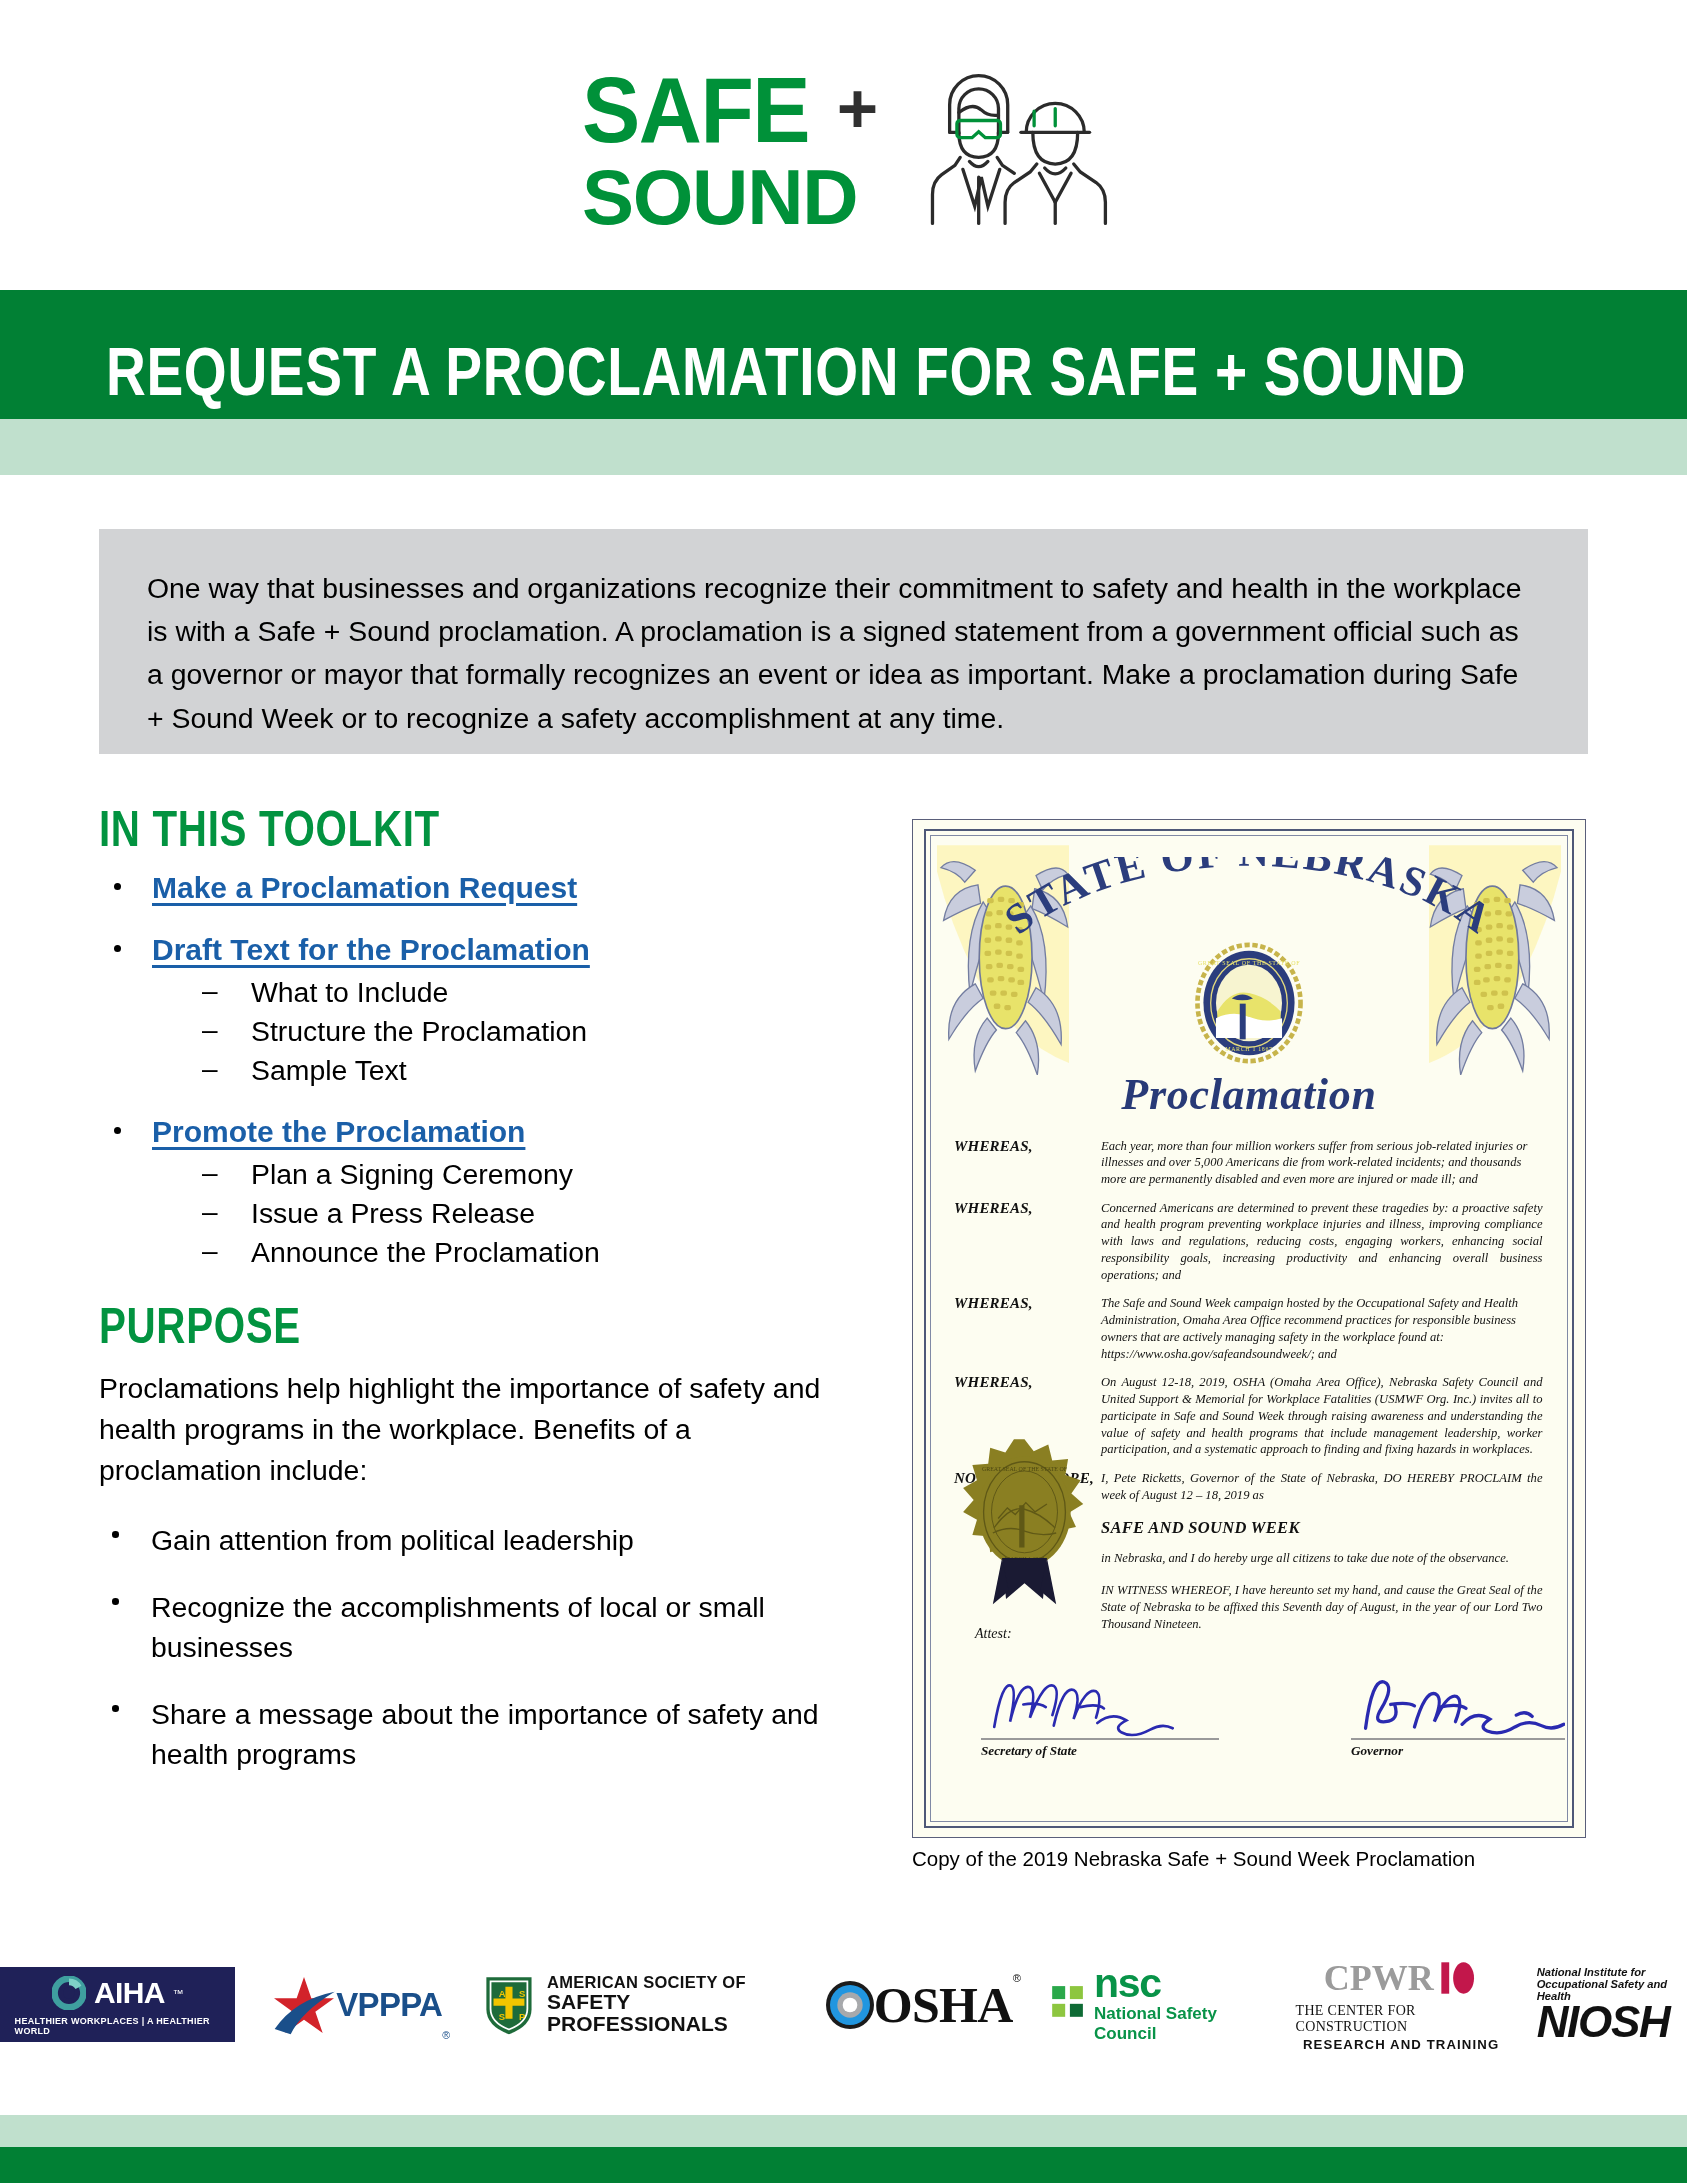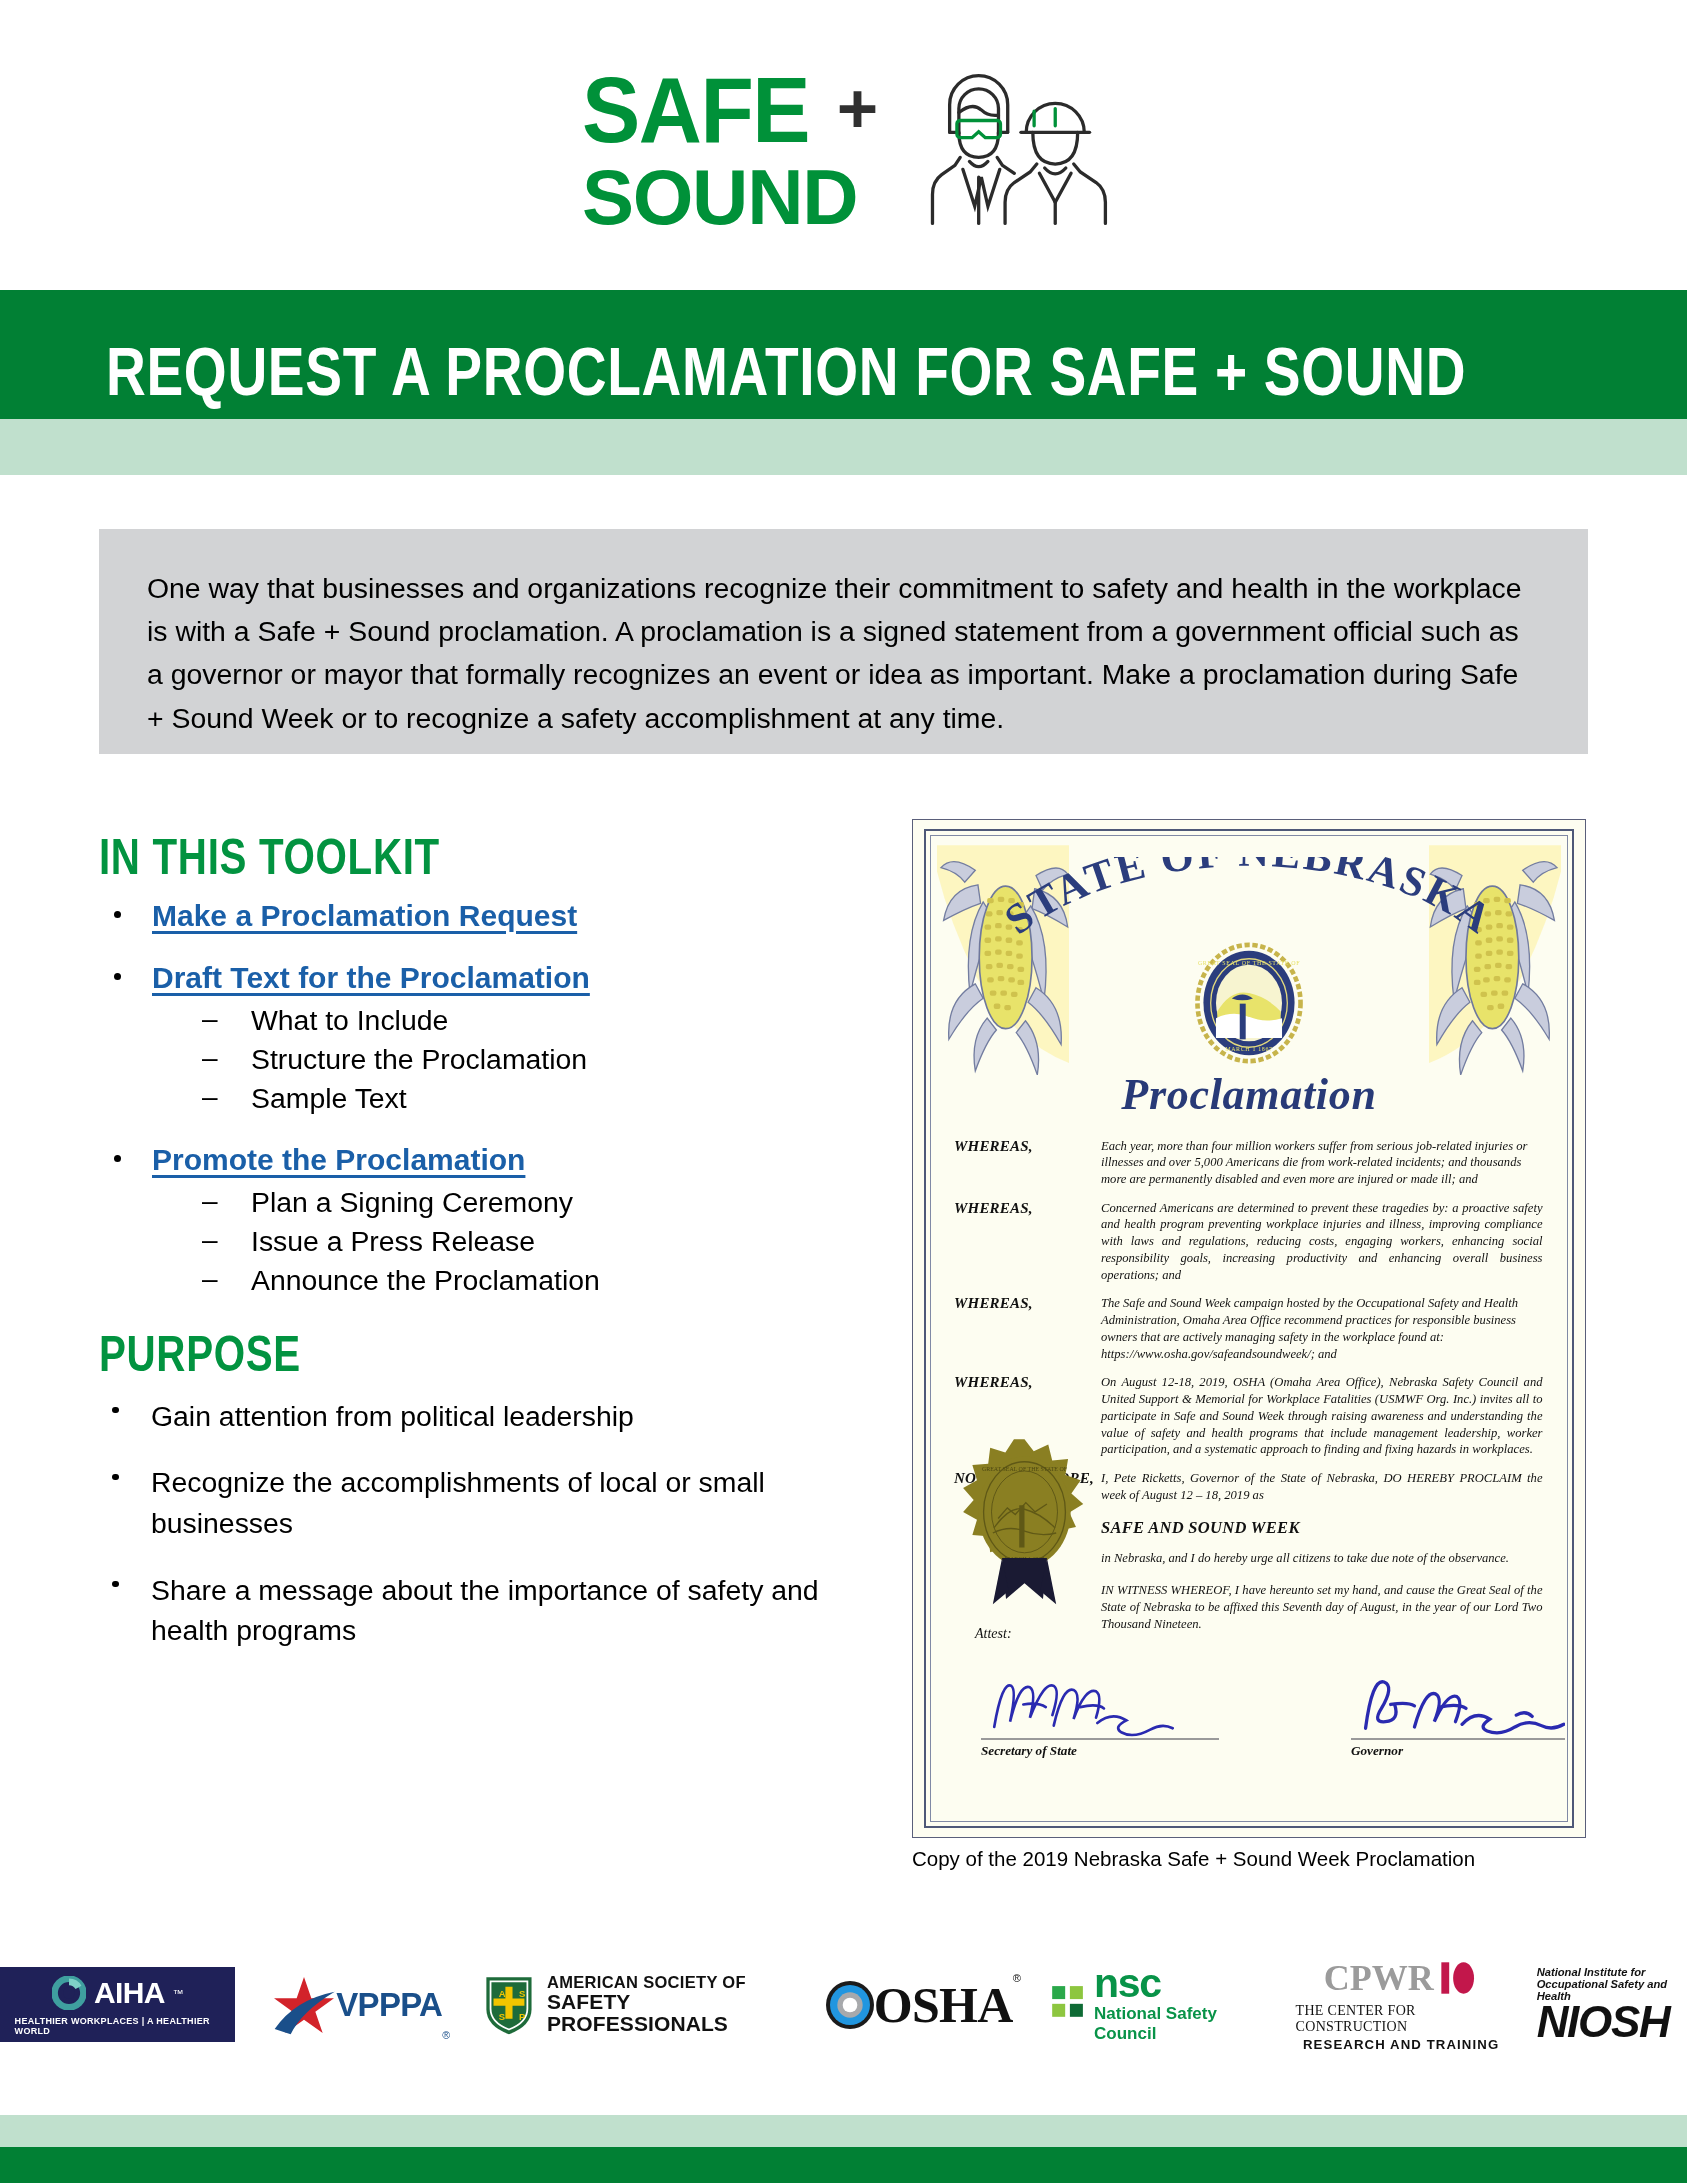--- a/index.html
+++ b/index.html
@@ -55,21 +55,21 @@
     background:#d2d3d5;
     box-sizing:border-box;
     padding:38px 48px 0 48px;
   }
   .intro-text {
     font-size:28.4px; line-height:1.52; color:#000000;
     font-family:"Liberation Sans", sans-serif;
   }
 
   
-  .left-col { position:absolute; left:99px; top:828px; width:781px; }
+  .left-col { position:absolute; left:99px; top:800px; width:781px; }
 
   .sec-head {
     color:#029340; font-weight:bold; font-size:42px;
     letter-spacing:0.7px;
     transform:scaleY(1.2) scaleX(0.96); transform-origin:left top;
     font-family:"Liberation Sans", sans-serif;
     margin:0 0 22.5px 0;
   }
 
   ul.tk { list-style:none; margin:0; padding:0; }
@@ -335,20 +335,21 @@
         </li>
         <li class="sub-item">
           <span class="dash">–</span>
           <span class="sub-text">Announce the Proclamation</span>
         </li>
       </ul>
     </li>
   </ul>
 
   <h2 class="sec-head purpose-head">PURPOSE</h2>
+  <p class="purpose-body">Proclamations help highlight the importance of safety and health programs in the workplace. Benefits of a proclamation include:</p>
 
   <ul class="benefits">
     <li class="benefit">
       <span class="dot2"></span>
       <span class="benefit-text">Gain attention from political leadership</span>
     </li>
     <li class="benefit">
       <span class="dot2"></span>
       <span class="benefit-text">Recognize the accomplishments of local or small businesses</span>
     </li>

